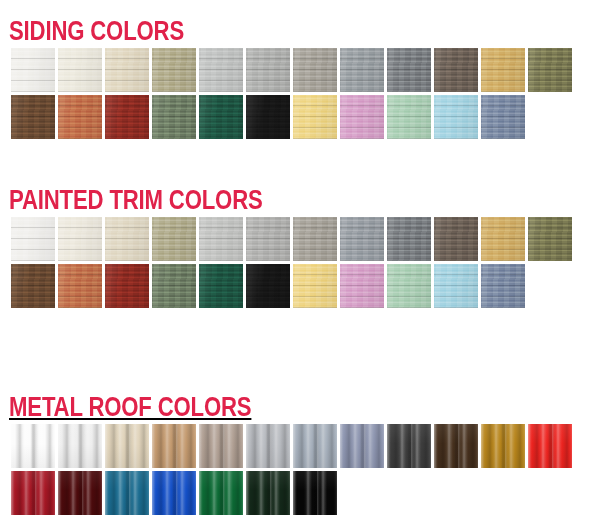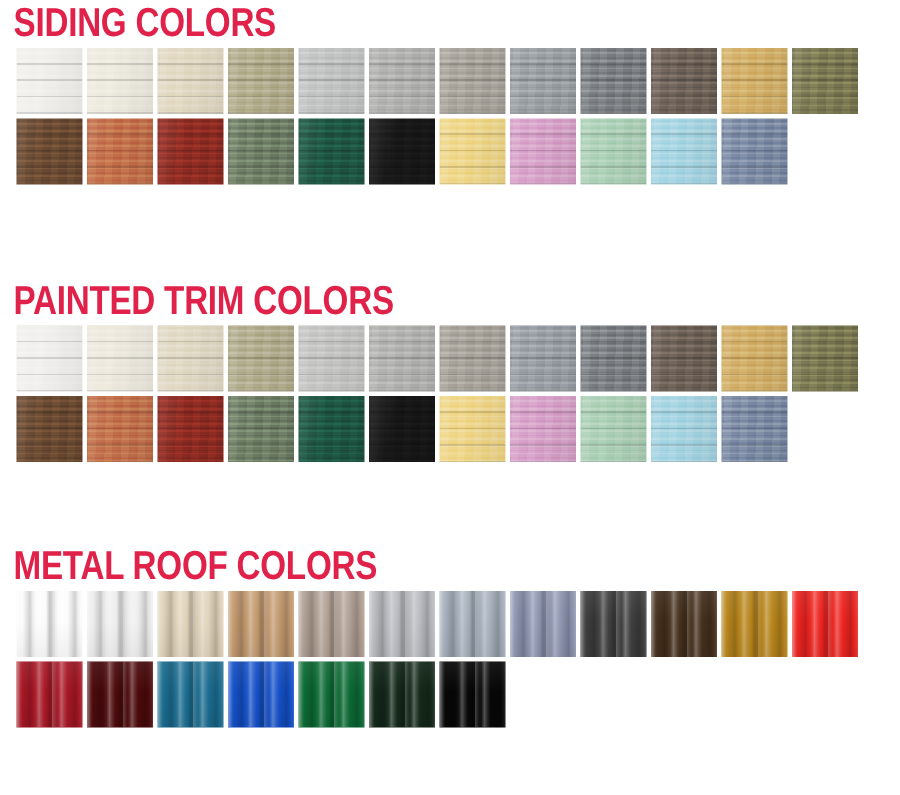--- a/index.html
+++ b/index.html
@@ -20,23 +20,23 @@
     width: 600px;
     height: 530px;
     background: #ffffff;
   }
 
   .section {
     position: absolute;
     left: 0;
     width: 600px;
   }
-  .section-siding { top: 0px; }
+  .section-siding { top: 16px; }
   .section-trim   { top: 185px; }
-  .section-roof   { top: 362px; }
+  .section-roof   { top: 392px; text-decoration: underline; }
 
   .section-title {
     margin: 0;
     padding: 0 0 0 11px;
     color: #e0224a;
     font-family: "Liberation Sans Narrow", "Liberation Sans", sans-serif;
     font-size: 27px;
     line-height: 30px;
     font-weight: bold;
     letter-spacing: -0.2px;

